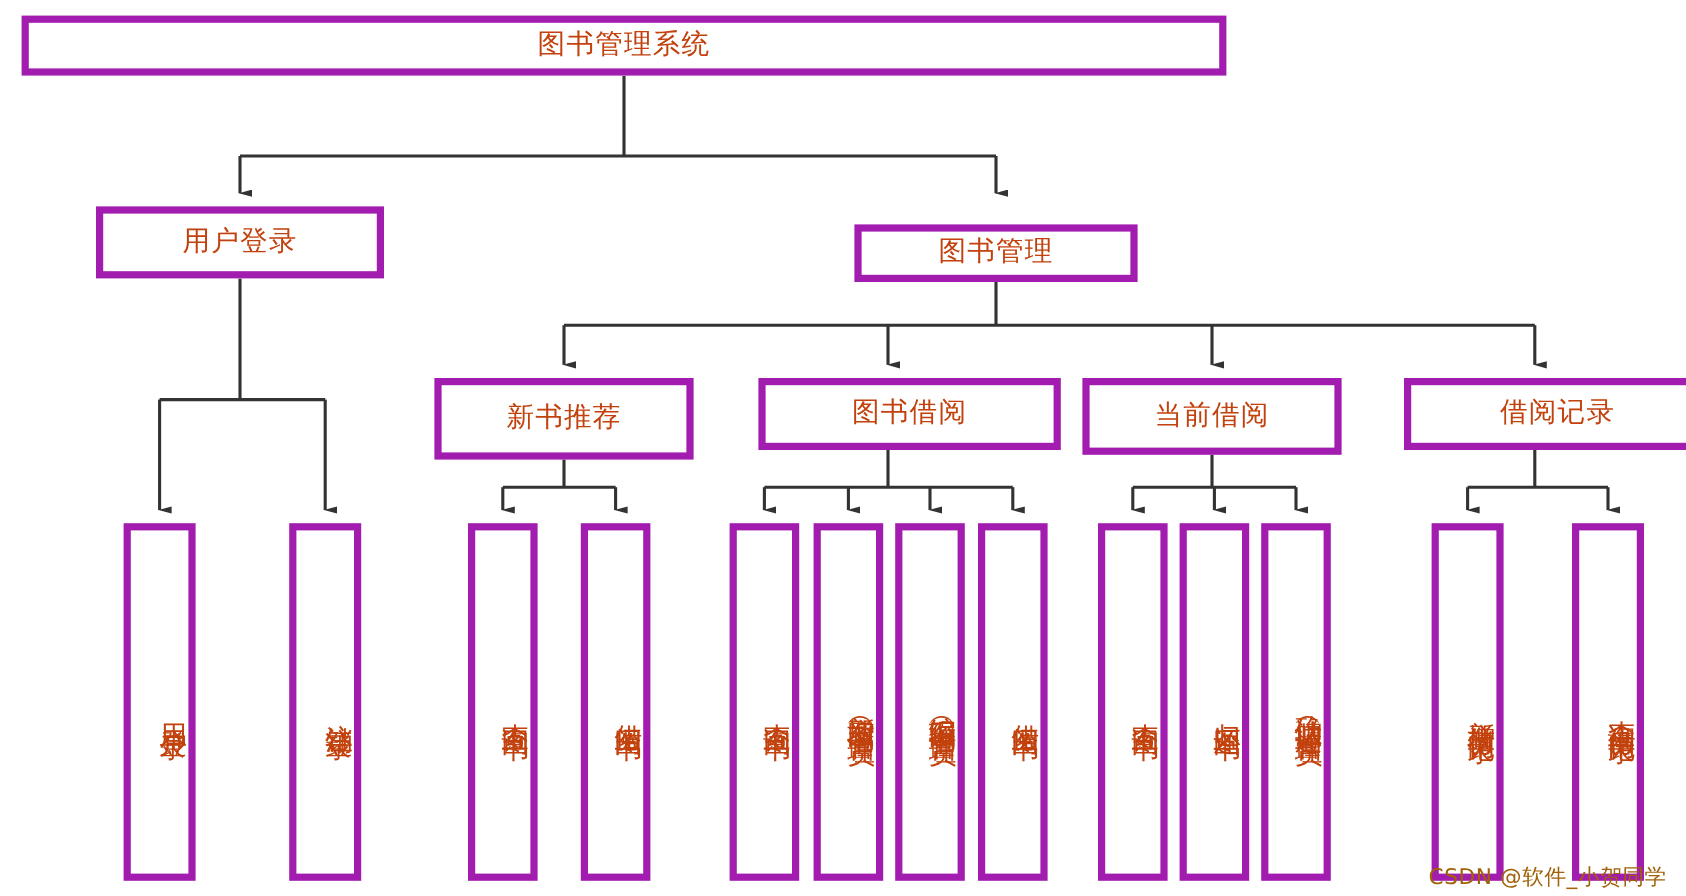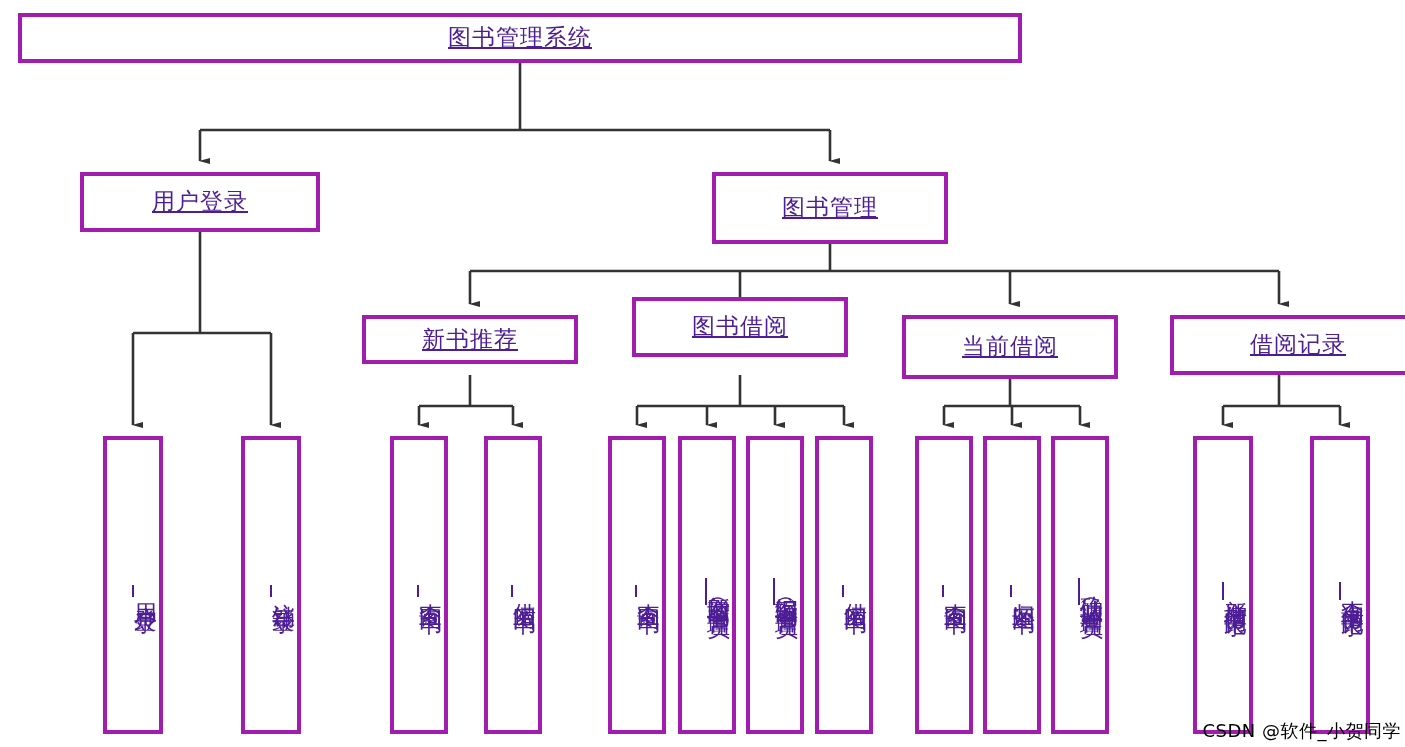--- a/index.html
+++ b/index.html
@@ -23,26 +23,25 @@
     left: 0;
     top: 0;
     width: 1405px;
     height: 747px;
     pointer-events: none;
   }
   .node {
     position: absolute;
     box-sizing: border-box;
     background: #ffffff;
-    border: 4px solid #a21caf;
+    border: 6px solid #a21caf;
     display: flex;
     align-items: center;
     justify-content: center;
-    color: #4c1d95;
-    text-decoration: underline;
+    color: #c2410c;
   }
   .node.horizontal {
     font-size: 23px;
     letter-spacing: 1px;
   }
   .node.vertical {
     writing-mode: vertical-rl;
     text-orientation: upright;
     font-size: 23px;
     letter-spacing: 3px;
@@ -54,24 +53,24 @@
     display: block;
     line-height: 1.18;
     white-space: pre-line;
   }
   .node.vertical .label {
     writing-mode: vertical-rl;
     text-orientation: upright;
   }
   #watermark {
     position: absolute;
-    right: 4px;
+    right: 16px;
     bottom: 4px;
     font-size: 18px;
-    color: #000000;
+    color: #a16207;
     letter-spacing: 0.5px;
     white-space: nowrap;
     user-select: none;
   }
 </style>
 </head>
 <body>
 
 <div id="diagram-root">
 
@@ -118,27 +117,27 @@
       </g>
   </svg>
 
   <div id="nodes-layer">
       <div class="node horizontal" style="left: 18px; top: 13px; width: 1004px; height: 50px;">
         <span class="label">图书管理系统</span>
       </div>
       <div class="node horizontal" style="left: 80px; top: 172px; width: 240px; height: 60px;">
         <span class="label">用户登录</span>
       </div>
-      <div class="node horizontal" style="left: 712px; top: 172px; width: 236px; height: 72px;">
+      <div class="node horizontal" style="left: 712px; top: 187px; width: 236px; height: 48px;">
         <span class="label">图书管理</span>
       </div>
-      <div class="node horizontal" style="left: 362px; top: 315px; width: 216px; height: 49px; text-align: right;">
+      <div class="node horizontal" style="left: 362px; top: 315px; width: 216px; height: 68px; text-align: right;">
         <span class="label">新书推荐</span>
       </div>
-      <div class="node horizontal" style="left: 632px; top: 297px; width: 216px; height: 60px;">
+      <div class="node horizontal" style="left: 632px; top: 315px; width: 252px; height: 60px;">
         <span class="label">图书借阅</span>
       </div>
       <div class="node horizontal" style="left: 902px; top: 315px; width: 216px; height: 64px;">
         <span class="label">当前借阅</span>
       </div>
       <div class="node horizontal" style="left: 1170px; top: 315px; width: 256px; height: 60px;">
         <span class="label">借阅记录</span>
       </div>
       <div class="node vertical" style="left: 103px; top: 436px; width: 60px; height: 298px;">
         <span class="label">用户登录</span>

